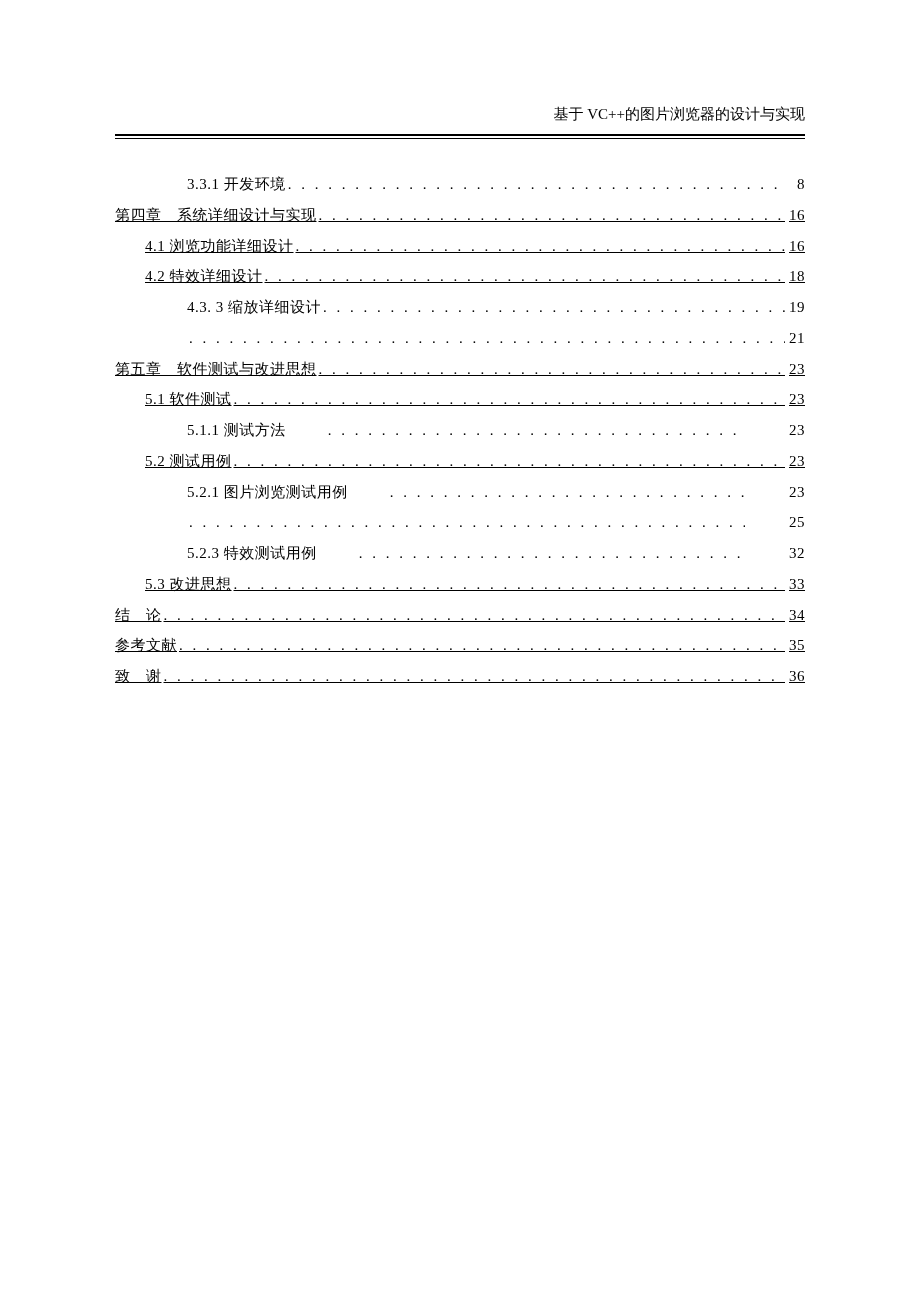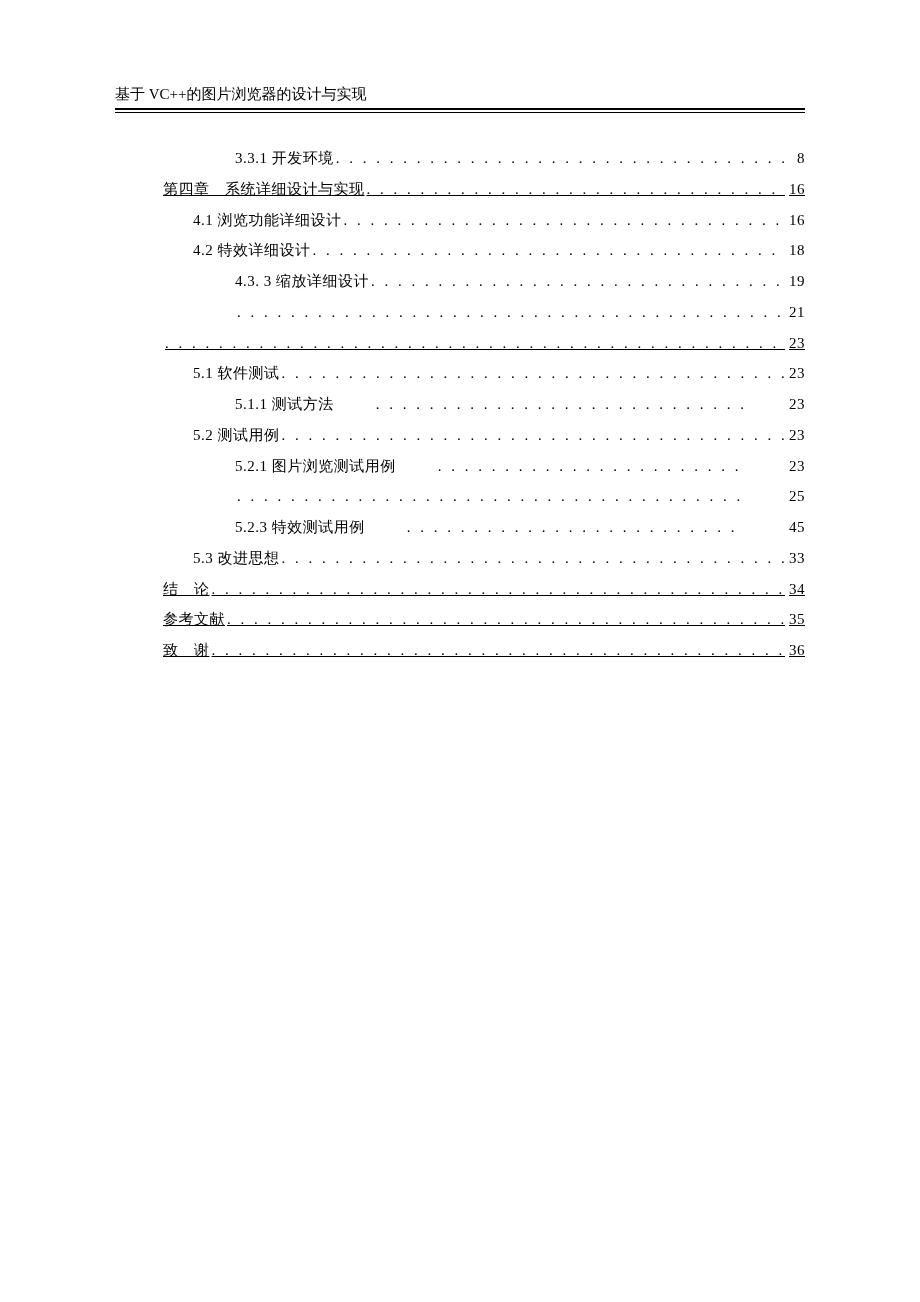--- a/index.html
+++ b/index.html
@@ -8,40 +8,40 @@
     height: 1302px;
     background: #fff;
     font-family: "SimSun", "宋体", serif;
     font-size: 15px;
     color: #000;
   }
   .page {
     padding: 85px 115px 0 115px;
   }
   .header {
-    text-align: left;
+    text-align: right;
     font-size: 15px;
-    padding-bottom: 4px;
+    padding-bottom: 10px;
+    margin-top: 20px;
   }
   .header-rule {
     border-top: 2.5px solid #000;
     border-bottom: 1px solid #000;
     height: 5px;
     margin-bottom: 30px;
   }
   .toc-line {
     display: flex;
     align-items: baseline;
     line-height: 2.05;
     white-space: nowrap;
     letter-spacing: 0.5px;
-    margin-left: 48px;
   }
   .lvl-0 { padding-left: 0; text-decoration: underline; }
-  .lvl-1 { padding-left: 30px; }
+  .lvl-1 { padding-left: 30px; text-decoration: underline; }
   .lvl-2 { padding-left: 72px; gap: 40px; }
   .lvl-3 { padding-left: 72px; }
   .label { flex: 0 0 auto; }
   .dots {
     flex: 1 1 auto;
     overflow: hidden;
     letter-spacing: 3px;
     color: #000;
     padding: 0 2px;
   }
@@ -81,20 +81,21 @@
       <div class="toc-line lvl-3">
         <span class="label">4.3. 3 缩放详细设计</span>
         <span class="dots">. . . . . . . . . . . . . . . . . . . . . . . . . . . . . . . . . . . . . . . . . . . . . . . . . . . . . . . . . . . . . . . . . . . . . . . . . . . . . . . . . . . . . . . . . . . . . . . . . . . . . . . . . . . . . . . . . . . . . . . . . . . . . . . . . . . . . . . . . . . . . . . . . . . . . . . . . . . . . . . . . . . . . . . . . . . . . . . . . . . . . . . . . . . . . . . . . . . . . . . . </span>
         <span class="page-num">19</span>
       </div>
       <div class="toc-line lvl-3">
         <span class="dots">. . . . . . . . . . . . . . . . . . . . . . . . . . . . . . . . . . . . . . . . . . . . . . . . . . . . . . . . . . . . . . . . . . . . . . . . . . . . . . . . . . . . . . . . . . . . . . . . . . . . . . . . . . . . . . . . . . . . . . . . . . . . . . . . . . . . . . . . . . . . . . . . . . . . . . . . . . . . . . . . . . . . . . . . . . . . . . . . . . . . . . . . . . . . . . . . . . . . . . . . </span>
         <span class="page-num">21</span>
       </div>
       <div class="toc-line lvl-0">
+        <span class="label">第五章　软件测试与改进思想</span>
         <span class="dots">. . . . . . . . . . . . . . . . . . . . . . . . . . . . . . . . . . . . . . . . . . . . . . . . . . . . . . . . . . . . . . . . . . . . . . . . . . . . . . . . . . . . . . . . . . . . . . . . . . . . . . . . . . . . . . . . . . . . . . . . . . . . . . . . . . . . . . . . . . . . . . . . . . . . . . . . . . . . . . . . . . . . . . . . . . . . . . . . . . . . . . . . . . . . . . . . . . . . . . . . </span>
         <span class="page-num">23</span>
       </div>
       <div class="toc-line lvl-1">
         <span class="label">5.1 软件测试</span>
         <span class="dots">. . . . . . . . . . . . . . . . . . . . . . . . . . . . . . . . . . . . . . . . . . . . . . . . . . . . . . . . . . . . . . . . . . . . . . . . . . . . . . . . . . . . . . . . . . . . . . . . . . . . . . . . . . . . . . . . . . . . . . . . . . . . . . . . . . . . . . . . . . . . . . . . . . . . . . . . . . . . . . . . . . . . . . . . . . . . . . . . . . . . . . . . . . . . . . . . . . . . . . . . </span>
         <span class="page-num">23</span>
       </div>
       <div class="toc-line lvl-2">
         <span class="label">5.1.1 测试方法</span>
@@ -111,21 +112,21 @@
         <span class="dots">. . . . . . . . . . . . . . . . . . . . . . . . . . . . . . . . . . . . . . . . . . . . . . . . . . . . . . . . . . . . . . . . . . . . . . . . . . . . . . . . . . . . . . . . . . . . . . . . . . . . . . . . . . . . . . . . . . . . . . . . . . . . . . . . . . . . . . . . . . . . . . . . . . . . . . . . . . . . . . . . . . . . . . . . . . . . . . . . . . . . . . . . . . . . . . . . . . . . . . . . </span>
         <span class="page-num">23</span>
       </div>
       <div class="toc-line lvl-2">
         <span class="dots">. . . . . . . . . . . . . . . . . . . . . . . . . . . . . . . . . . . . . . . . . . . . . . . . . . . . . . . . . . . . . . . . . . . . . . . . . . . . . . . . . . . . . . . . . . . . . . . . . . . . . . . . . . . . . . . . . . . . . . . . . . . . . . . . . . . . . . . . . . . . . . . . . . . . . . . . . . . . . . . . . . . . . . . . . . . . . . . . . . . . . . . . . . . . . . . . . . . . . . . . </span>
         <span class="page-num">25</span>
       </div>
       <div class="toc-line lvl-2">
         <span class="label">5.2.3 特效测试用例</span>
         <span class="dots">. . . . . . . . . . . . . . . . . . . . . . . . . . . . . . . . . . . . . . . . . . . . . . . . . . . . . . . . . . . . . . . . . . . . . . . . . . . . . . . . . . . . . . . . . . . . . . . . . . . . . . . . . . . . . . . . . . . . . . . . . . . . . . . . . . . . . . . . . . . . . . . . . . . . . . . . . . . . . . . . . . . . . . . . . . . . . . . . . . . . . . . . . . . . . . . . . . . . . . . . </span>
-        <span class="page-num">45</span>
+        <span class="page-num">32</span>
       </div>
       <div class="toc-line lvl-1">
         <span class="label">5.3 改进思想</span>
         <span class="dots">. . . . . . . . . . . . . . . . . . . . . . . . . . . . . . . . . . . . . . . . . . . . . . . . . . . . . . . . . . . . . . . . . . . . . . . . . . . . . . . . . . . . . . . . . . . . . . . . . . . . . . . . . . . . . . . . . . . . . . . . . . . . . . . . . . . . . . . . . . . . . . . . . . . . . . . . . . . . . . . . . . . . . . . . . . . . . . . . . . . . . . . . . . . . . . . . . . . . . . . . </span>
         <span class="page-num">33</span>
       </div>
       <div class="toc-line lvl-0">
         <span class="label">结　论</span>
         <span class="dots">. . . . . . . . . . . . . . . . . . . . . . . . . . . . . . . . . . . . . . . . . . . . . . . . . . . . . . . . . . . . . . . . . . . . . . . . . . . . . . . . . . . . . . . . . . . . . . . . . . . . . . . . . . . . . . . . . . . . . . . . . . . . . . . . . . . . . . . . . . . . . . . . . . . . . . . . . . . . . . . . . . . . . . . . . . . . . . . . . . . . . . . . . . . . . . . . . . . . . . . . </span>
         <span class="page-num">34</span>

